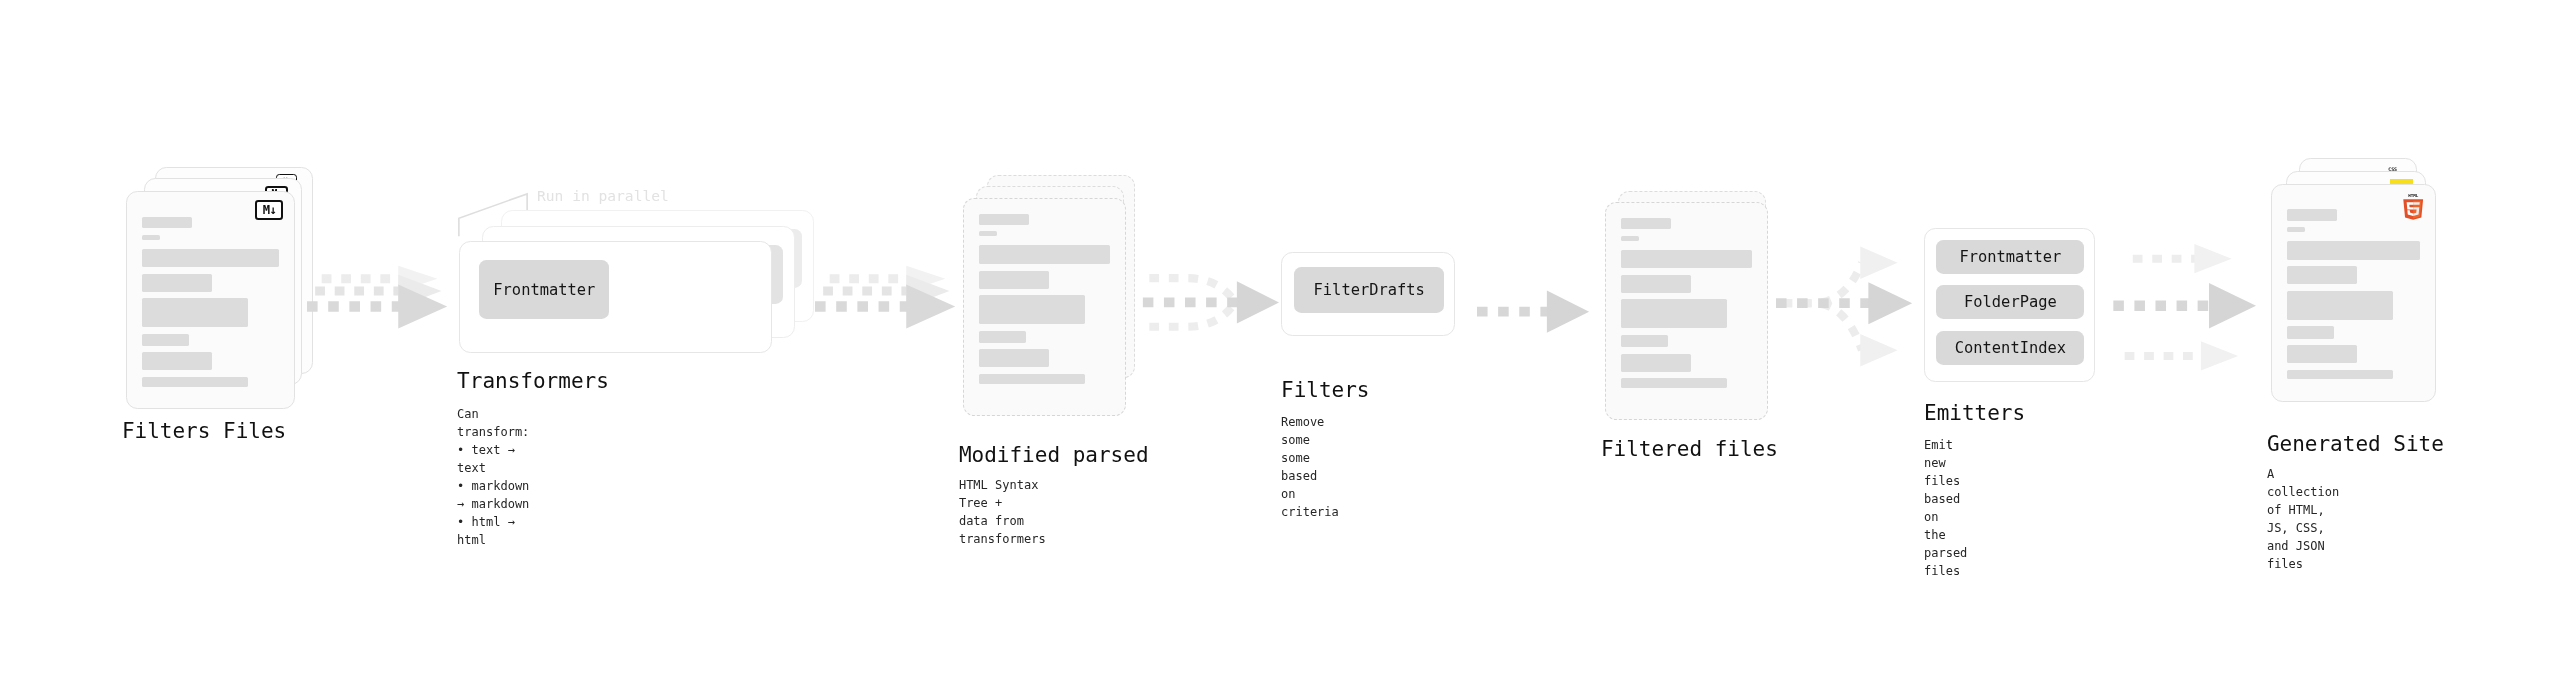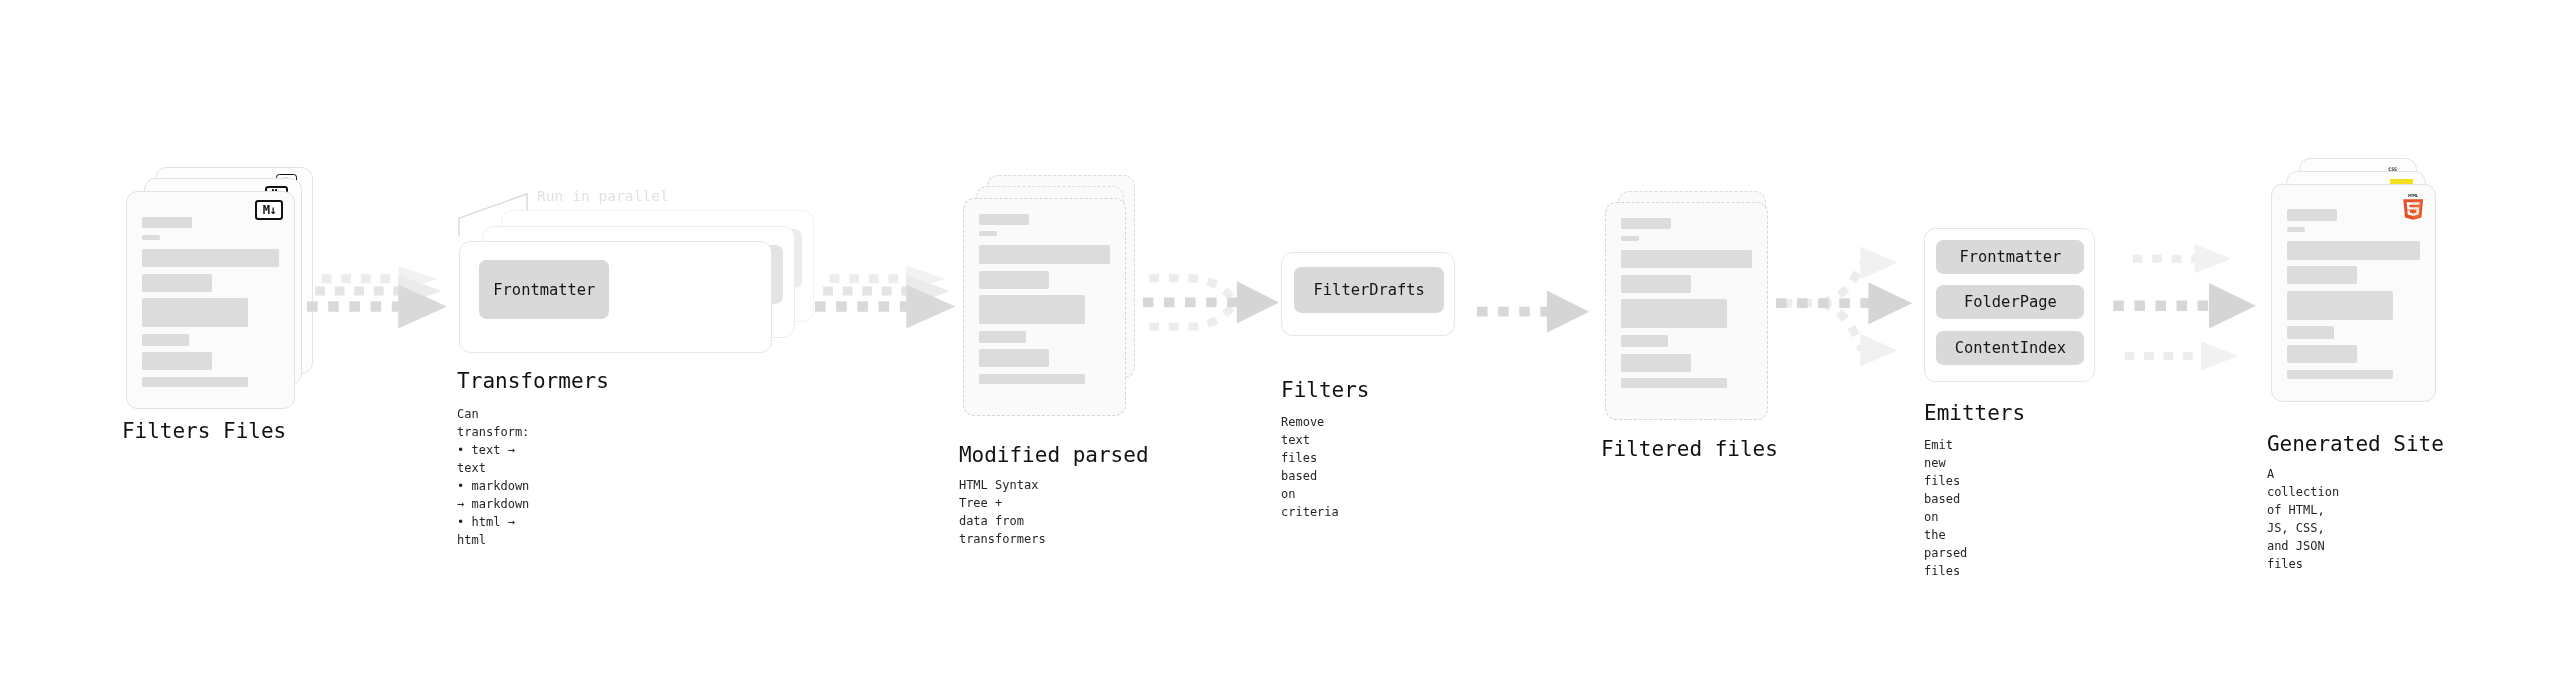--- a/index.html
+++ b/index.html
@@ -218,21 +218,21 @@
     <path d="M 14 72 L 60 72 Q 100 72 120 42" stroke="#ededed" stroke-width="10" stroke-dasharray="12 12" fill="none"></path>
     <line x1="6" y1="42" x2="128" y2="42" stroke="#d7d7d7" stroke-width="12" stroke-dasharray="13 13"></line>
     <polygon points="122,16 174,42 122,68" fill="#d5d5d5"></polygon>
   </svg>
 
   <div class="stage" style="left:1281px; top:252px;">
     <div class="group-box" style="left:0px; top:0px; width:174px; height:84px;">
       <div class="chip" style="left:12.2px; top:14px; width:150px; height:46px;">FilterDrafts</div>
     </div>
     <div class="stage-title" style="left:0px; top:126px;">Filters</div>
-    <div class="stage-desc" style="left:0px; top:161px;">Remove text files based
+    <div class="stage-desc" style="left:0px; top:161px;">Remove some some based
 on criteria</div>
   </div>
 
   <svg width="130" height="57" style="left:1477px; top:284px;" viewBox="0 0 160 70">
     <line x1="0" y1="34" x2="92" y2="34" stroke="#d7d7d7" stroke-width="12" stroke-dasharray="13 13"></line>
     <polygon points="86,8 138,34 86,60" fill="#d5d5d5"></polygon>
   </svg>
 
   <div class="stage" style="left:1605px; top:191px;">
     <div class="doc-card dashed" style="left:13px; top:0px; width:148px; height:203px; border-color:#dcdcdc;"></div>

